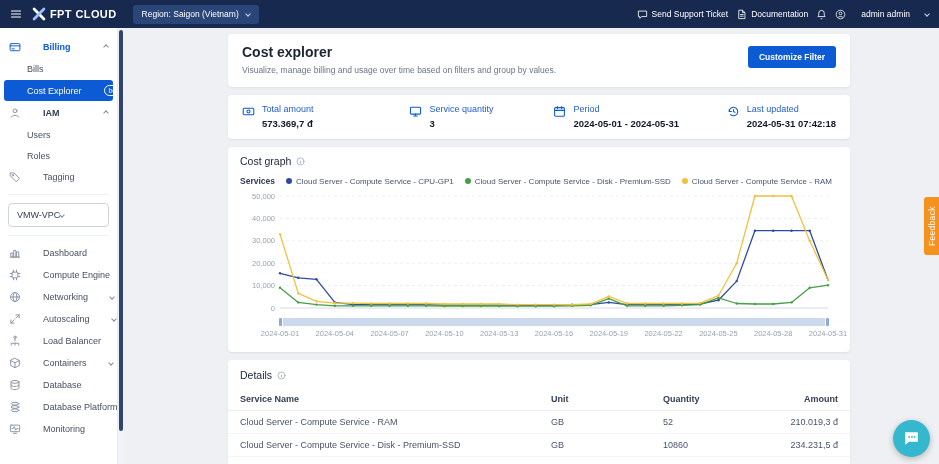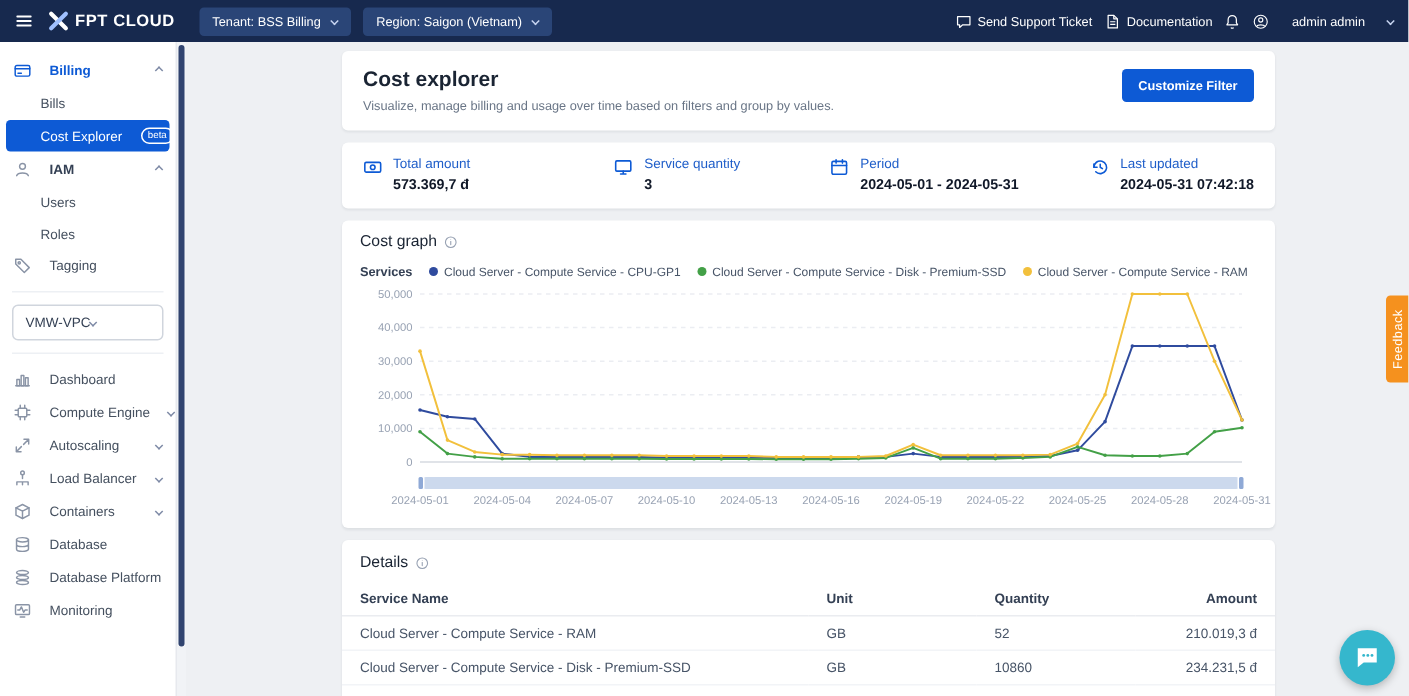--- a/index.html
+++ b/index.html
@@ -23,21 +23,21 @@
   .tb-user{display:flex;align-items:center;gap:15px;font-size:8.5px;cursor:pointer;white-space:nowrap}
   .chev{display:inline-block;width:4px;height:4px;border-right:1.2px solid #7e8aa6;
     border-bottom:1.2px solid #7e8aa6;transform:rotate(45deg);flex:none}
   .chev.up{transform:rotate(-135deg)}
   .chev.light{border-color:#c9d6f2}
 
   
   .sidebar{position:absolute;top:28px;left:0;width:118px;height:436px;background:#fff;
     border-right:1px solid #e7e9ee;overflow:hidden;z-index:5}
   .sidebar nav{padding-top:8px}
-  .side-item{display:flex;align-items:center;gap:12px;height:22px;padding:0 9px;font-size:9px;
+  .side-item{display:flex;align-items:center;gap:22px;height:22px;padding:0 9px;font-size:9px;
     color:#45505f;cursor:pointer;white-space:nowrap}
   .side-item .icon{width:12px;height:12px;color:#8a94a6;flex:none;display:inline-flex}
   .side-item .icon svg{width:12px;height:12px}
   .side-item.group .side-label{font-weight:700;color:#344054}
   .side-item.active .side-label{color:var(--accent,#0d5ad5)}
   .side-item.active .icon{color:var(--accent,#0d5ad5)}
   .side-item .chev{margin-left:auto}
   .side-item.sub{padding-left:27px;height:21px}
   .side-item.selected{background:var(--accent,#0d5ad5);color:#fff;margin:1px 4px;border-radius:3px;
     padding-left:23px;height:21px}
@@ -113,24 +113,20 @@
       <svg viewBox="0 0 16 16" fill="none" stroke="#fff" stroke-width="1.6" stroke-linecap="round">
           <path d="M2 4h12M2 8h12M2 12h12"></path>
         </svg>
     </span>
     <div class="logo">
       <svg class="logo-mark" viewBox="0 0 20 20">
         <path d="M3 3L17 17" stroke="#ffffff" stroke-width="4" stroke-linecap="round"></path>
         <path d="M17 3L3 17" stroke="#9fc0ff" stroke-width="4" stroke-linecap="round"></path>
       </svg>
       <span class="logo-text">FPT CLOUD</span>
-    </div>
-    <div class="tb-pill">
-      <span>Tenant: BSS Billing</span>
-      <span class="chev light"></span>
     </div>
     <div class="tb-pill">
       <span>Region: Saigon (Vietnam)</span>
       <span class="chev light"></span>
     </div>
     <div class="tb-spacer"></div>
     <div class="tb-link">
       <svg viewBox="0 0 16 16" fill="none" stroke="#fff" stroke-width="1.2" stroke-linejoin="round">
           <path d="M2 3h12v8H7l-3 2.5V11H2z"></path>
         </svg>
@@ -222,20 +218,31 @@
           <span class="side-label">Dashboard</span>
         </div>
         <div class="side-item item">
           <span class="icon">
             <svg viewBox="0 0 16 16" fill="none" stroke="currentColor" stroke-width="1.3" stroke-linecap="round" stroke-linejoin="round">
               <rect x="4.2" y="4.2" width="7.6" height="7.6" rx="1"></rect>
               <path d="M6 1.5v2.2M10 1.5v2.2M6 12.3v2.2M10 12.3v2.2M1.5 6h2.2M1.5 10h2.2M12.3 6h2.2M12.3 10h2.2"></path>
             </svg>
           </span>
           <span class="side-label">Compute Engine</span>
+          <span class="chev "></span>
+        </div>
+        <div class="side-item item">
+          <span class="icon">
+            <svg viewBox="0 0 16 16" fill="none" stroke="currentColor" stroke-width="1.3" stroke-linecap="round" stroke-linejoin="round">
+              <circle cx="8" cy="8" r="6"></circle>
+              <ellipse cx="8" cy="8" rx="2.6" ry="6"></ellipse>
+              <path d="M2 8h12"></path>
+            </svg>
+          </span>
+          <span class="side-label">Networking</span>
           <span class="chev "></span>
         </div>
         <div class="side-item item">
           <span class="icon">
             <svg viewBox="0 0 16 16" fill="none" stroke="currentColor" stroke-width="1.3" stroke-linecap="round" stroke-linejoin="round">
               <path d="M9.3 2.5h4.2v4.2M13.3 2.7L9 7M6.7 13.5H2.5V9.3M2.7 13.3L7 9"></path>
             </svg>
           </span>
           <span class="side-label">Autoscaling</span>
           <span class="chev "></span>

